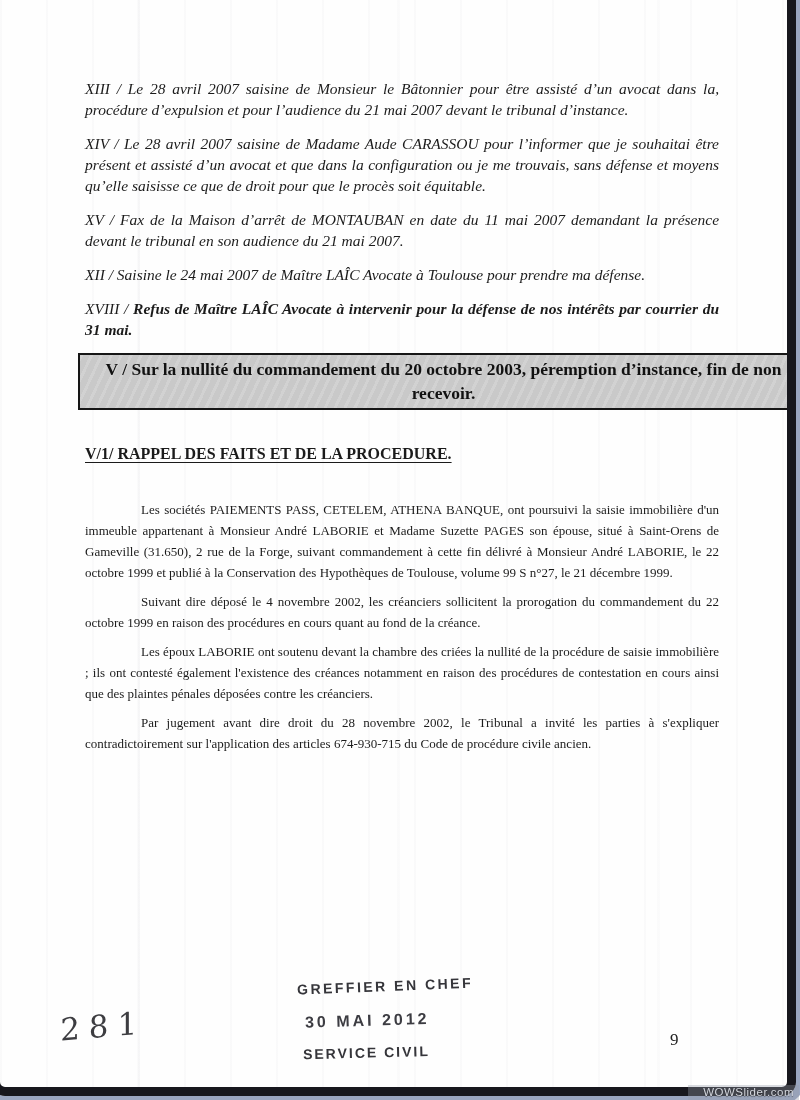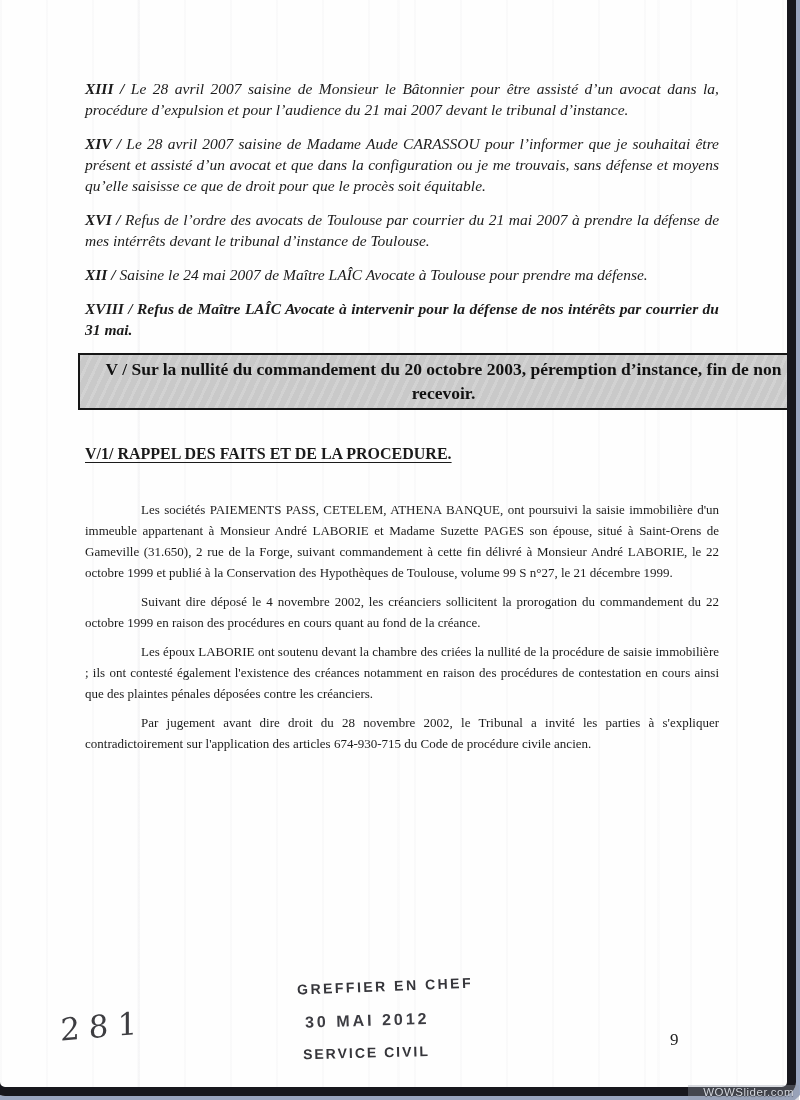--- a/index.html
+++ b/index.html
@@ -22,21 +22,21 @@
   }
   .textcol{
     position:absolute;left:85px;top:78px;width:634px;
   }
   .item{
     font-style:italic;
     font-size:15.5px;line-height:21px;
     text-align:justify;
     margin:0 0 13px 0;
   }
-  .item .num{font-weight:bold;}
+  .item .num{font-weight:normal;}
   .item.emph .txt{font-weight:bold;}
   .section-box{
     box-sizing:border-box;
     width:731px;margin:6px 0 12px -7px;
     border:2px solid #161616;
     background:
       repeating-linear-gradient(115deg, rgba(255,255,255,0.16) 0 3px, transparent 3px 9px),
       #c9c9c9;
     text-align:center;
     padding:2px 14px 3px 14px;
@@ -111,22 +111,22 @@
 
 <div class="page">
   <div class="streaks"></div>
 
   <div class="textcol">
 
     <p class="item"><span class="num">XIII /</span> <span class="txt">Le 28 avril 2007 saisine de Monsieur le Bâtonnier pour être assisté d’un avocat dans la, procédure d’expulsion et pour l’audience du 21 mai 2007 devant le tribunal d’instance.</span></p>
 
     <p class="item"><span class="num">XIV /</span> <span class="txt">Le 28 avril 2007 saisine de Madame Aude CARASSOU  pour l’informer que je souhaitai être présent et assisté d’un avocat et que dans la configuration ou je me trouvais, sans défense et moyens qu’elle saisisse ce que de droit pour que le procès soit équitable.</span></p>
 
+    <p class="item"><span class="num">XV /</span> <span class="txt">Fax de la Maison d’arrêt de MONTAUBAN en date du 11 mai 2007 demandant la présence devant le tribunal en son audience du 21 mai 2007.</span></p>
 
-    <p class="item"><span class="num">XVI /</span> <span class="txt">Refus de l’ordre des avocats de Toulouse par courrier du 21 mai 2007 à prendre la défense de mes intérrêts devant le tribunal d’instance de Toulouse.</span></p>
 
     <p class="item"><span class="num">XII /</span> <span class="txt">Saisine le 24 mai 2007 de Maître LAÎC Avocate à Toulouse pour prendre ma défense.</span></p>
 
     <p class="item emph"><span class="num">XVIII /</span> <span class="txt">Refus  de Maître LAÎC Avocate à intervenir pour la défense de nos intérêts par courrier du 31 mai.</span></p>
 
     <div class="section-box">
       <div class="title">V / Sur la nullité du commandement du 20 octobre 2003, péremption d’instance, fin de non recevoir.</div>
     </div>
 
     <div class="subsection">V/1/ RAPPEL DES FAITS ET DE LA PROCEDURE.</div>

